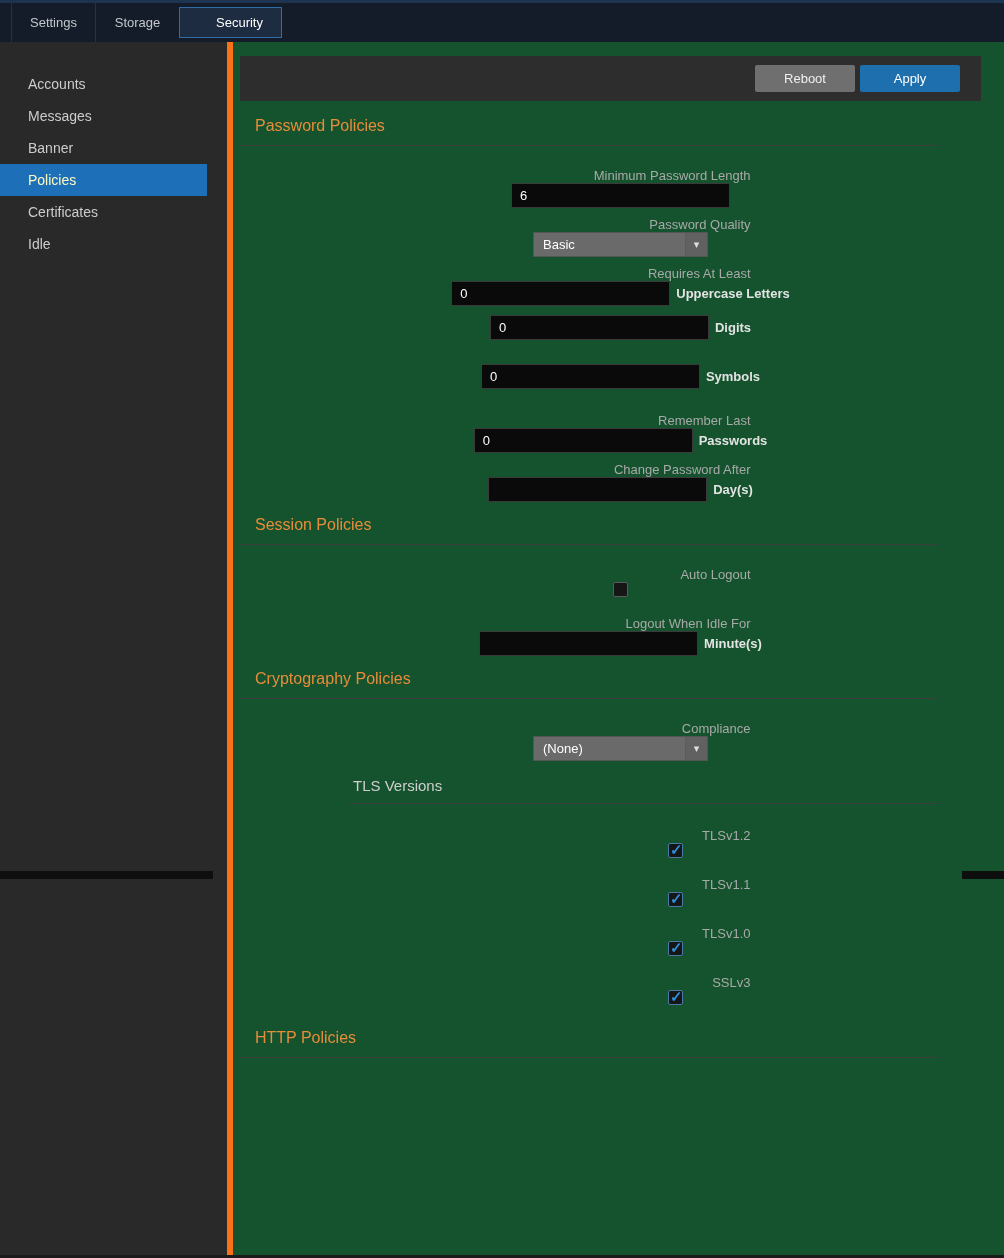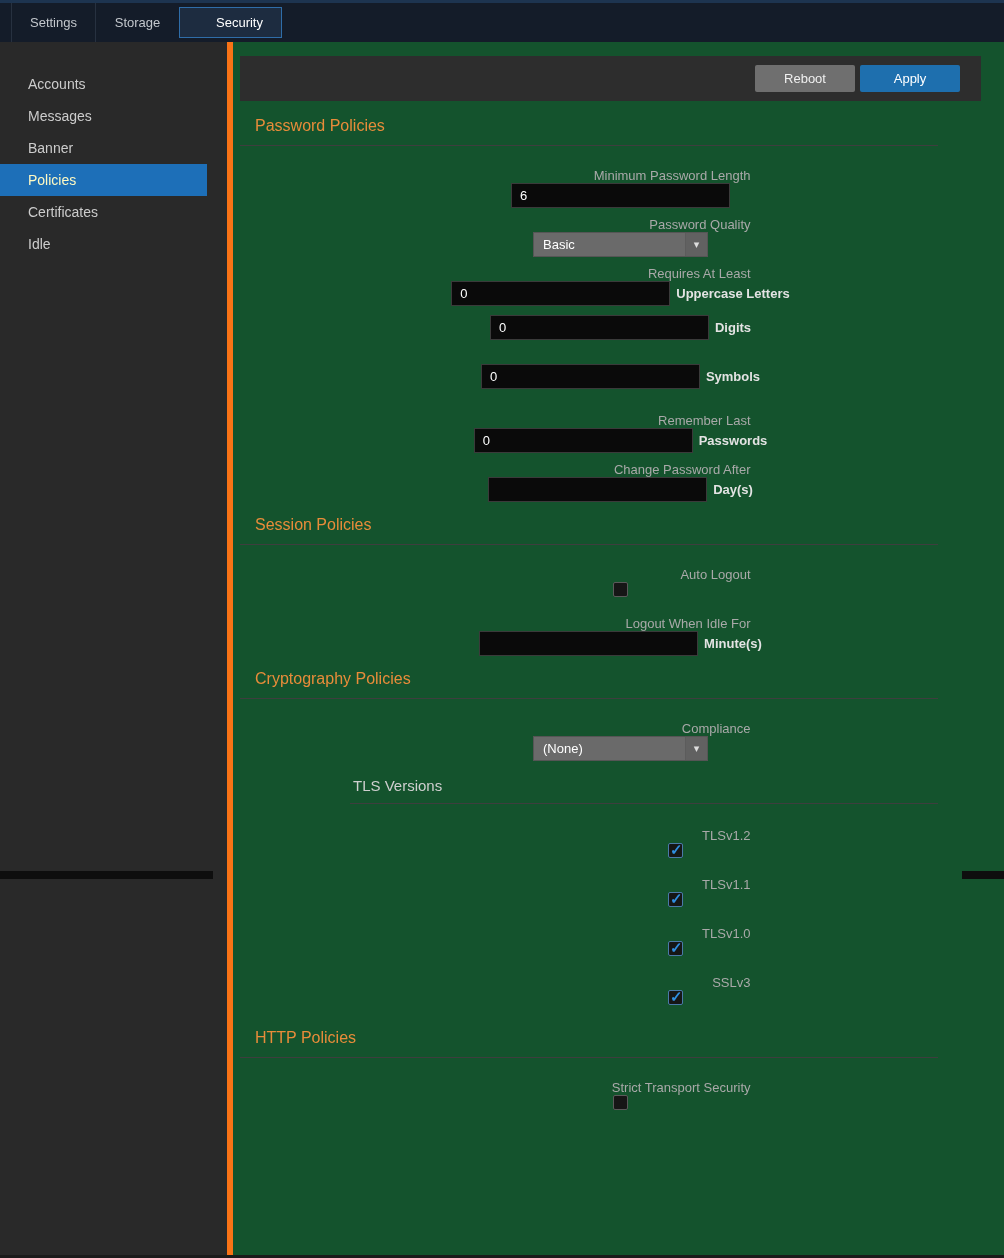--- a/index.html
+++ b/index.html
@@ -210,28 +210,20 @@
                     <span class="checkbox checked"></span>
                   </span>
               </div>
             </div>
           </div>
         </div>
 
         <div class="section">
           <h2 class="sec-title">HTTP Policies</h2>
           <div class="sec-divider"></div>
-          <div class="rows">
-            <div class="row">
-              <span class="flabel">Strict Transport Security</span>
-              <span class="ctl">
-                <span class="checkbox"></span>
-              </span>
-            </div>
-          </div>
         </div>
 
       </div>
     </div>
   </div>
 
   <div class="hscroll-left"></div>
   <div class="hscroll-right"></div>
 
 </div>

